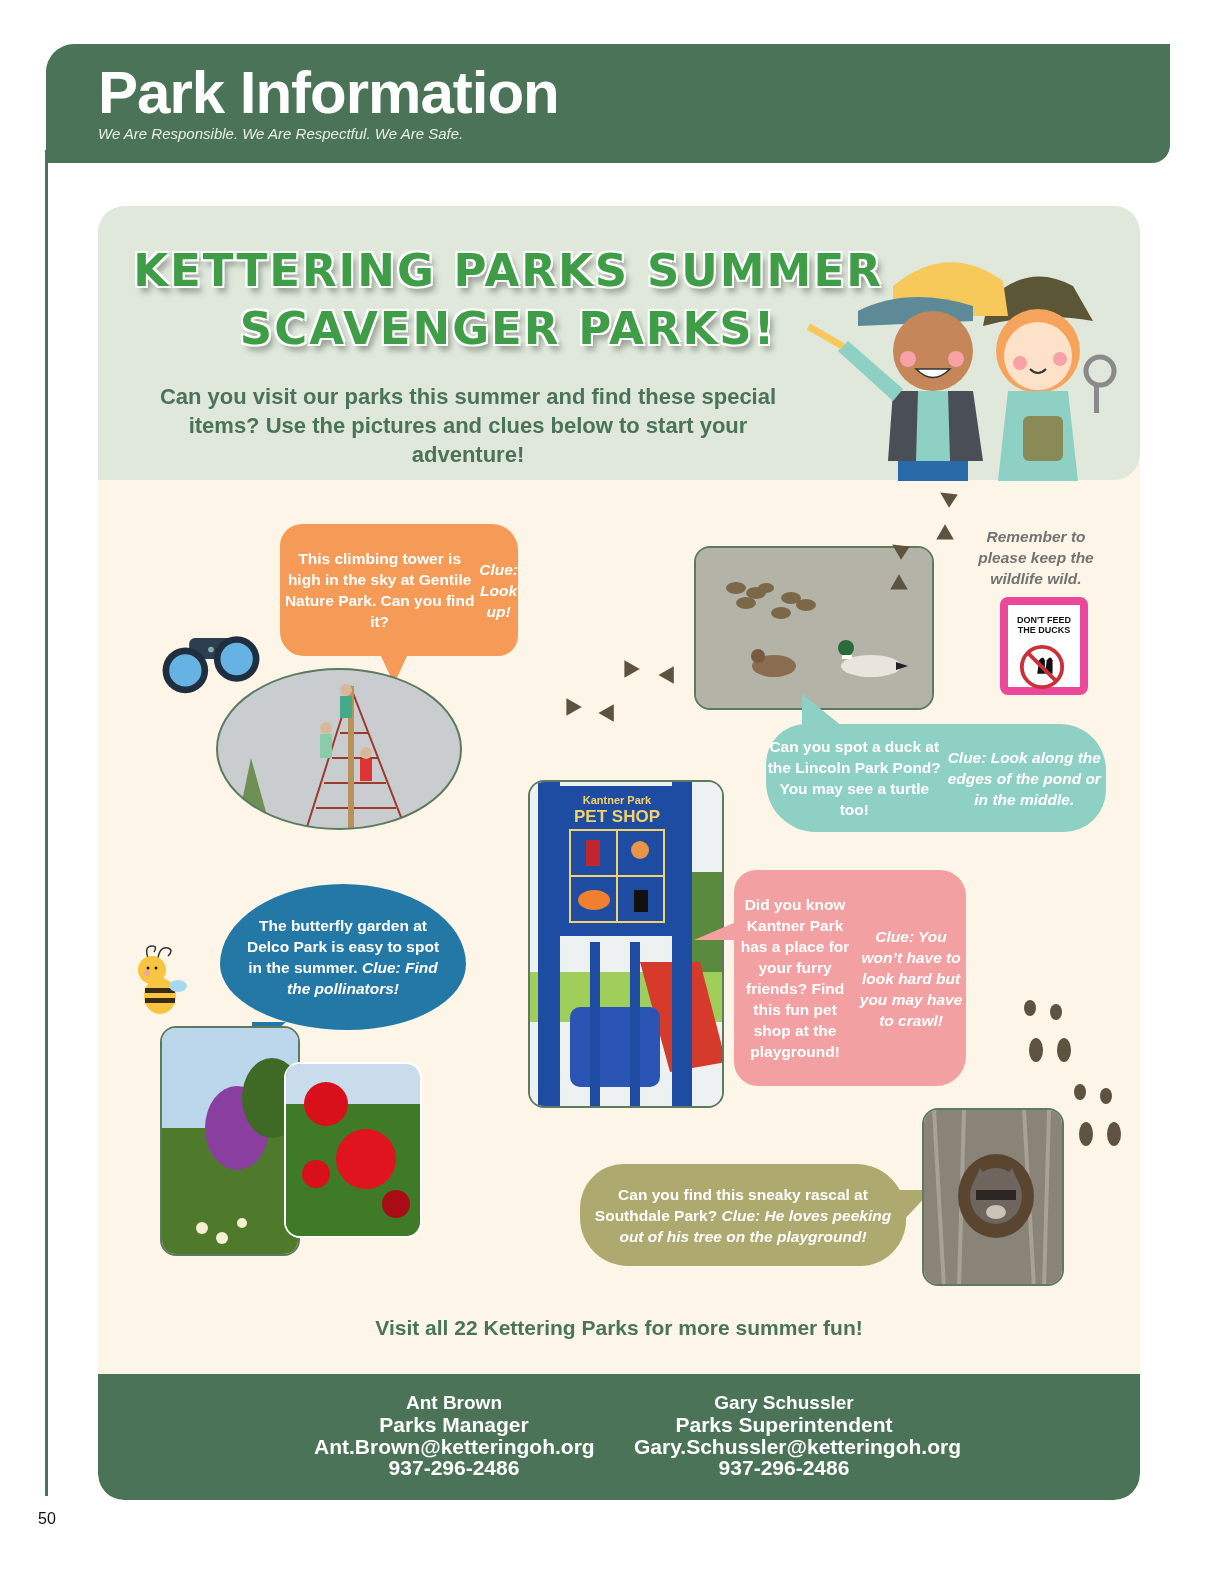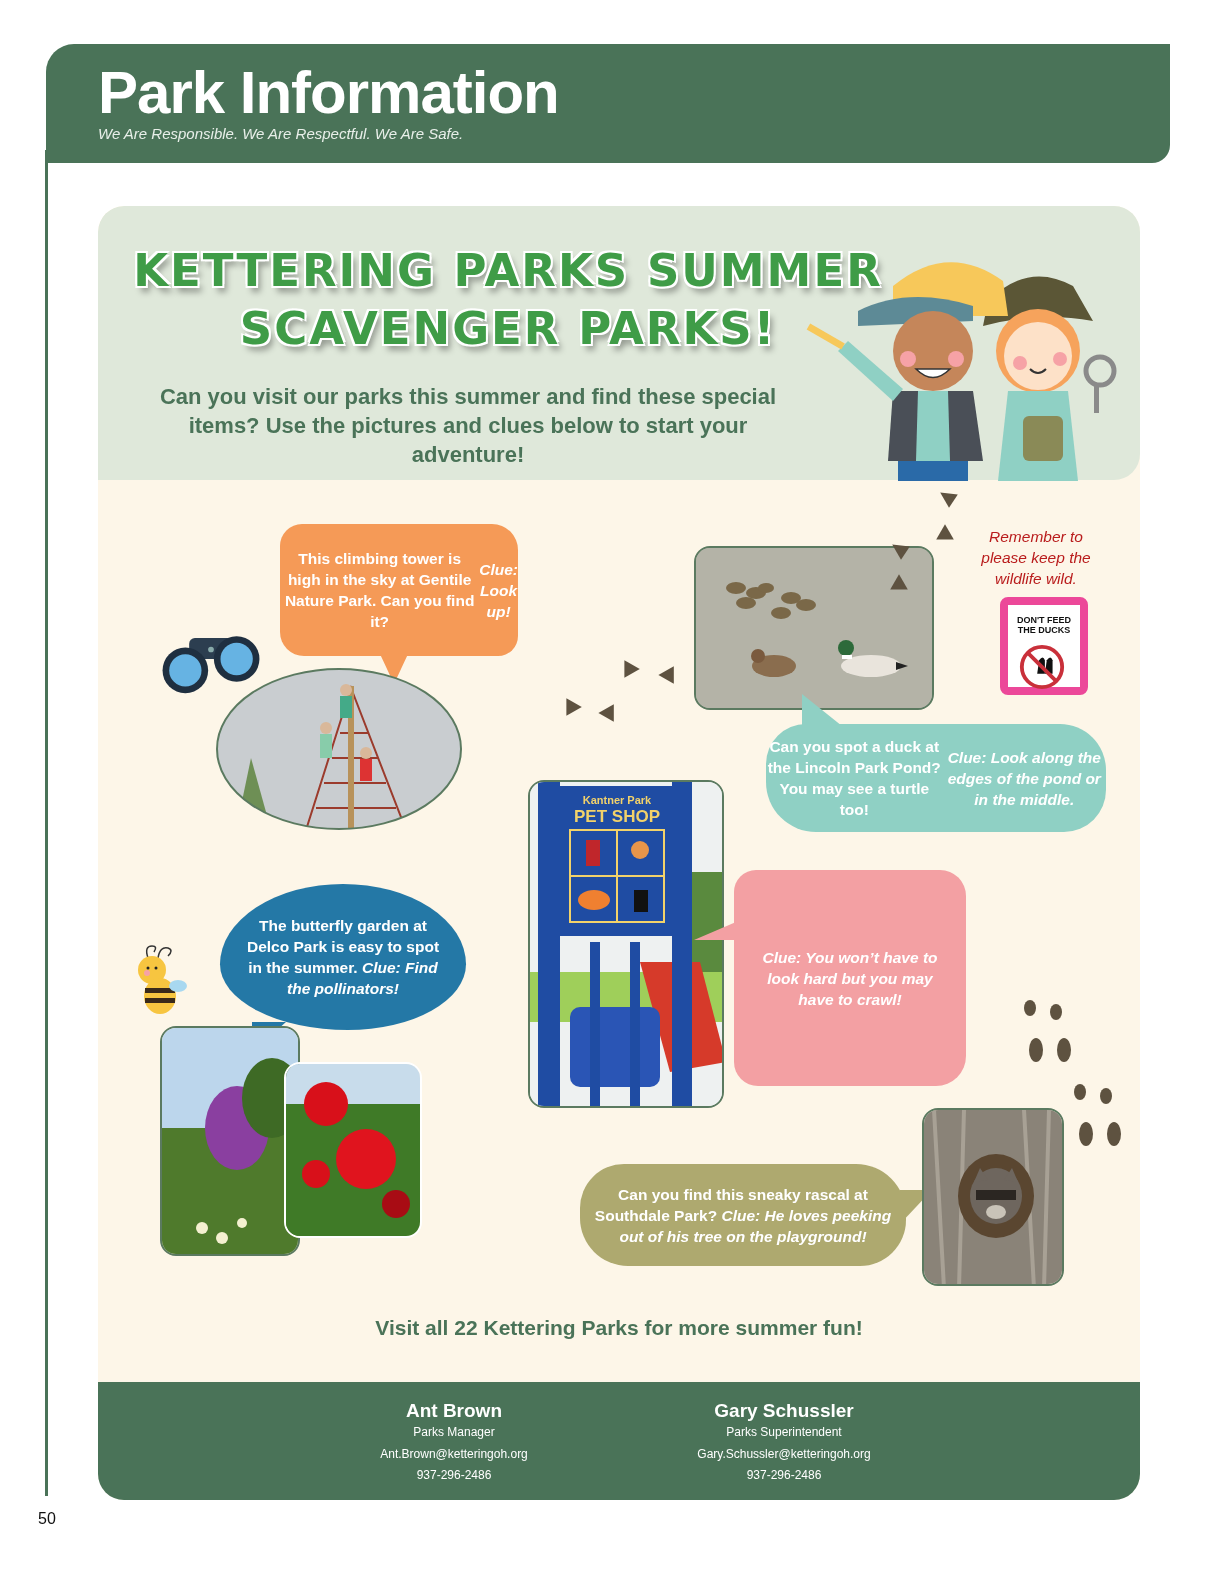--- a/index.html
+++ b/index.html
@@ -55,34 +55,34 @@
     .bubble .tail { position: absolute; width: 0; height: 0; }
 
     .photo {
       position: absolute; border: 2px solid #5b7a60; border-radius: 16px; overflow: hidden;
     }
 
     .footprint { position: absolute; }
 
     .footer {
       position: absolute; left: 0; top: 1168px; width: 1042px; height: 126px;
-      background: #4a7358; border-radius: 0 0 26px 26px; margin-top: 8px;
+      background: #4a7358; border-radius: 0 0 26px 26px;
     }
     .contact { position: absolute; top: 18px; text-align: center; color: #fff; }
     .contact .name { font-weight: bold; font-size: 19px; line-height: 22px; }
-    .contact .line { font-size: 12px; line-height: 21.5px; font-weight: normal; }
+    .contact .line { font-size: 21px; line-height: 21.5px; font-weight: bold; }
 
     .visit-line {
       position: absolute; left: 0; top: 1110px; width: 1042px; text-align: center;
       font-weight: bold; font-size: 21px; color: #4a7358;
     }
 
     .reminder {
       position: absolute; left: 868px; top: 320px; width: 140px; text-align: center;
-      font-style: italic; font-weight: normal; font-size: 15.5px; line-height: 21px; color: #b91c1c;
+      font-style: italic; font-weight: bold; font-size: 15.5px; line-height: 21px; color: #737373;
     }
     .duck-sign {
       position: absolute; left: 902px; top: 391px; width: 88px; height: 98px;
       background: #fff; border: 8px solid #ec4899; border-radius: 8px;
     }
     .duck-sign .sign-text {
       position: absolute; top: 10px; width: 100%; text-align: center;
       font-family: "Liberation Sans", sans-serif; font-weight: bold; font-size: 9px; line-height: 10px; color: #111;
     }
   </style>
@@ -221,20 +221,21 @@
       <circle cx="110" cy="68" r="9" fill="#e8954a"></circle>
       <ellipse cx="64" cy="118" rx="16" ry="10" fill="#f08030"></ellipse>
       <rect x="104" y="108" width="14" height="22" fill="#111"></rect>
       <rect x="40" y="225" width="90" height="80" rx="10" fill="#2a55b5"></rect>
       <rect x="60" y="160" width="10" height="170" fill="#1f4ca3"></rect>
       <rect x="100" y="160" width="10" height="170" fill="#1f4ca3"></rect>
     </svg>
   </div>
 
   <div class="bubble" style="left:636px; top:664px; width:232px; height:216px; background:#f3a0a3; border-radius:22px 26px 30px 24px;">
+    <span style="width:200px;">Did you know Kantner Park has a place for your furry friends? Find this fun pet shop at the playground!</span>
     <em style="width:180px;">Clue: You won’t have to look hard but you may have to crawl!</em>
     <span class="tail" style="left:-40px; top:52px; border-top:18px solid transparent; border-bottom:0 solid transparent; border-right:42px solid #f3a0a3;"></span>
   </div>
 
   <div class="bubble" style="left:122px; top:678px; width:246px; height:146px; background:#2478a6; border-radius:50% 50% 48% 52% / 55% 55% 45% 45%;">
     <span style="width:210px;">
       <span>The butterfly garden at Delco Park is easy to spot in the summer.</span>
       <em>Clue: Find the pollinators!</em>
     </span>
     <span class="tail" style="left:32px; bottom:-22px; border-left:0 solid transparent; border-right:34px solid transparent; border-top:30px solid #2478a6;"></span>

